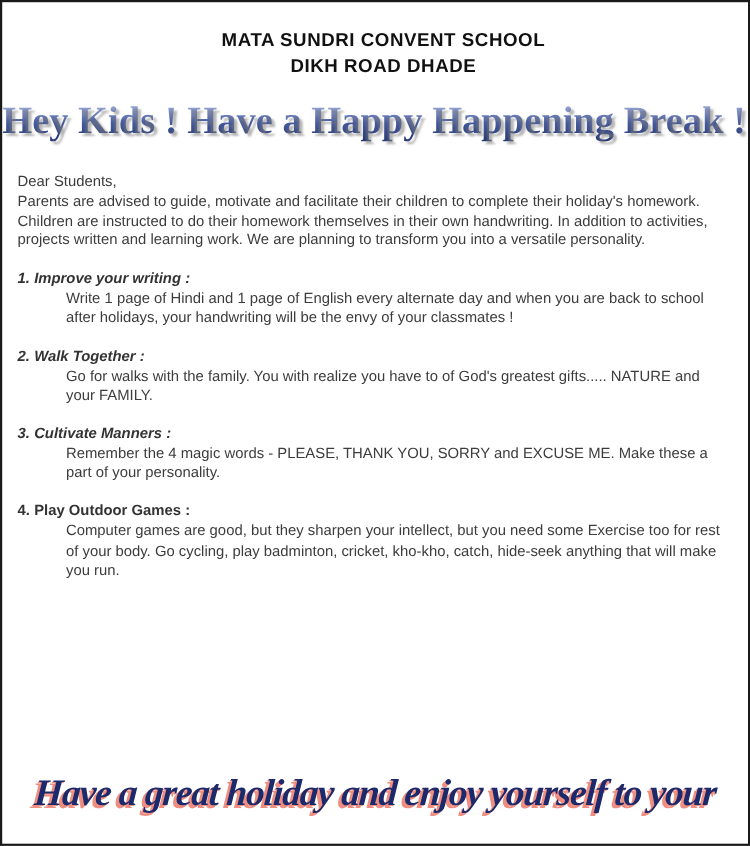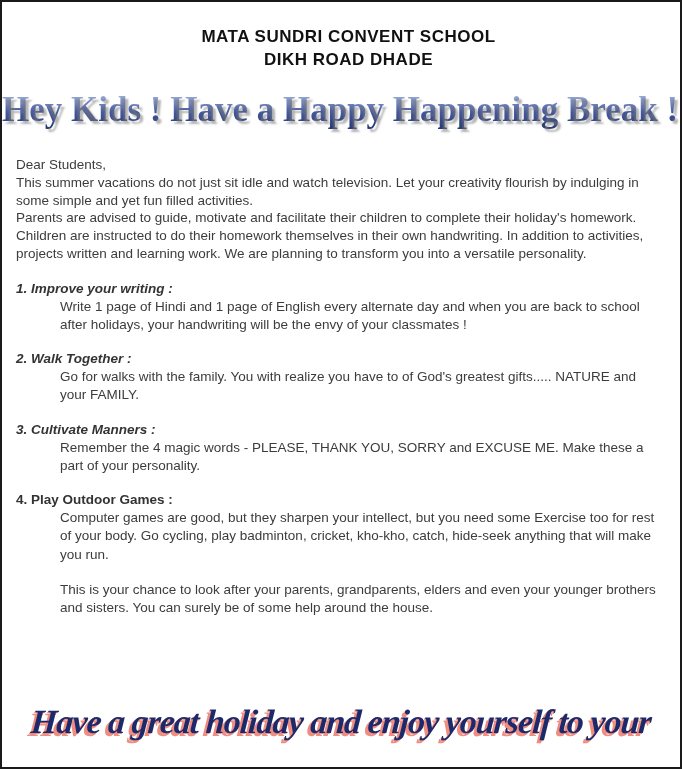--- a/index.html
+++ b/index.html
@@ -106,21 +106,20 @@
 
   <header class="school-header">
     <h1 class="school-name">MATA SUNDRI CONVENT SCHOOL</h1>
     <h2 class="school-address">DIKH ROAD DHADE</h2>
   </header>
 
   <div class="banner">Hey Kids ! Have a Happy Happening Break !!</div>
 
   <div class="letter">
     <p class="salutation">Dear Students,</p>
-    <p>This summer vacations do not just sit idle and watch television. Let your creativity flourish by indulging in some simple and yet fun filled activities.</p>
     <p>Parents are advised to guide, motivate and facilitate their children to complete their holiday's homework. Children are instructed to do their homework themselves in their own handwriting. In addition to activities, projects written and learning work. We are planning to transform you into a versatile personality.</p>
   </div>
 
   <div class="activities">
 
     <div class="activity">
       <div class="activity-title italic">
         <span>1.</span>
         <span>Improve your writing :</span>
       </div>
@@ -145,20 +144,19 @@
 
     <div class="activity">
       <div class="activity-title">
         <span>4.</span>
         <span>Play Outdoor Games :</span>
       </div>
       <div class="activity-body">Computer games are good, but they sharpen your intellect, but you need some Exercise too for rest of your body. Go cycling, play badminton, cricket, kho-kho, catch, hide-seek anything that will make you run.</div>
     </div>
 
     <div class="activity">
-      <div class="activity-body">This is your chance to look after your parents, grandparents, elders and even your younger brothers and sisters. You can surely be of some help around the house.</div>
     </div>
 
   </div>
 
   <div class="footer-art">Have a great holiday and enjoy yourself to your</div>
 
 </div>
 
 </body></html>

